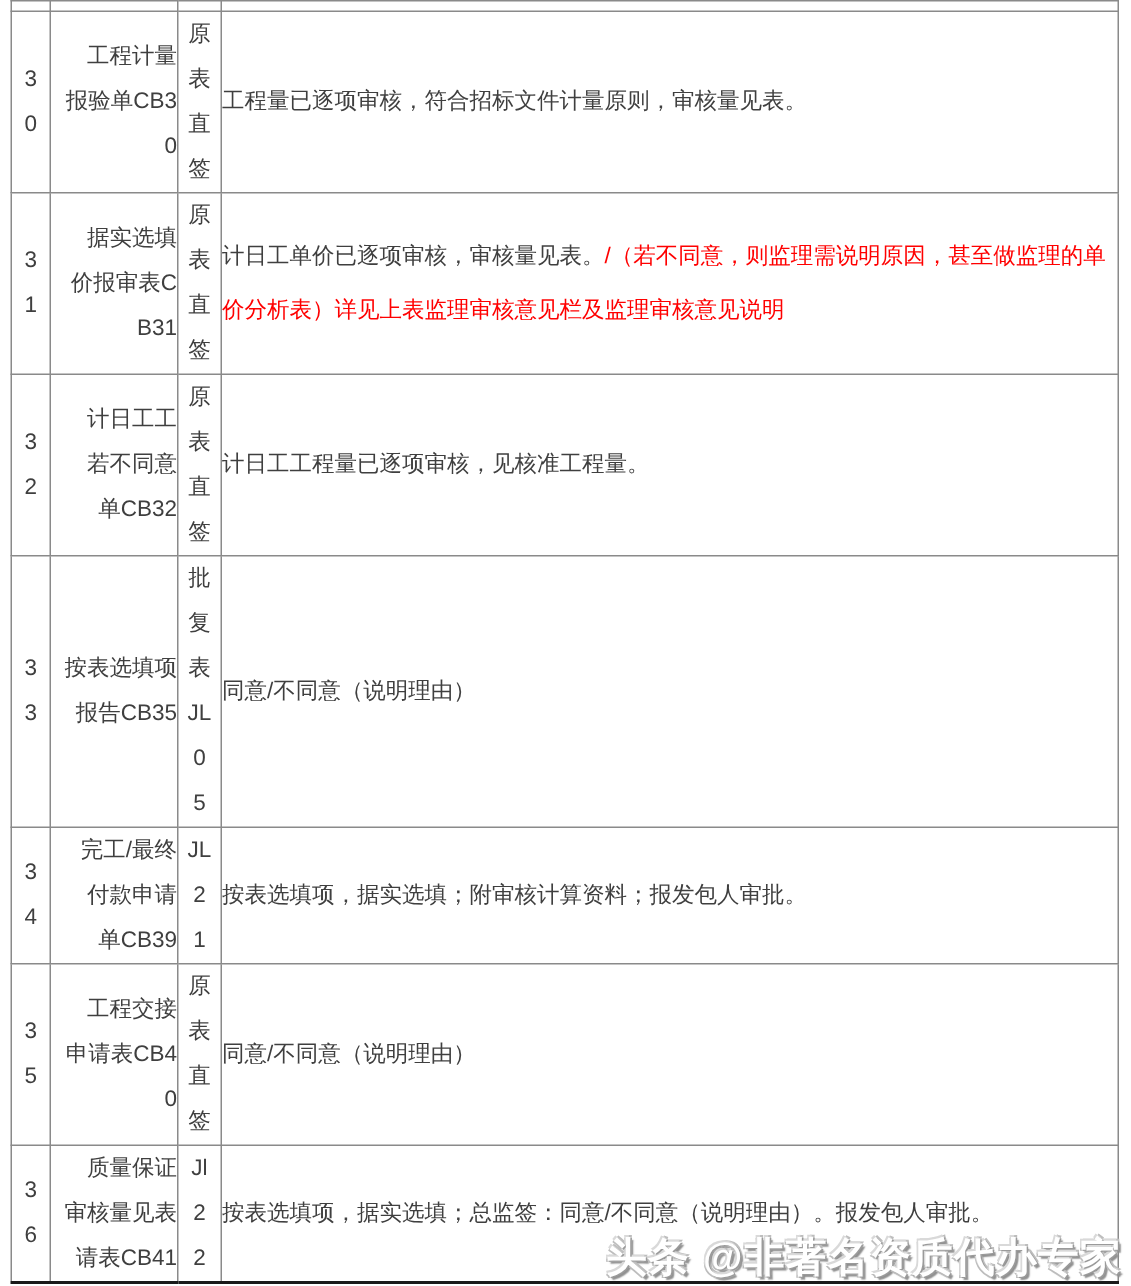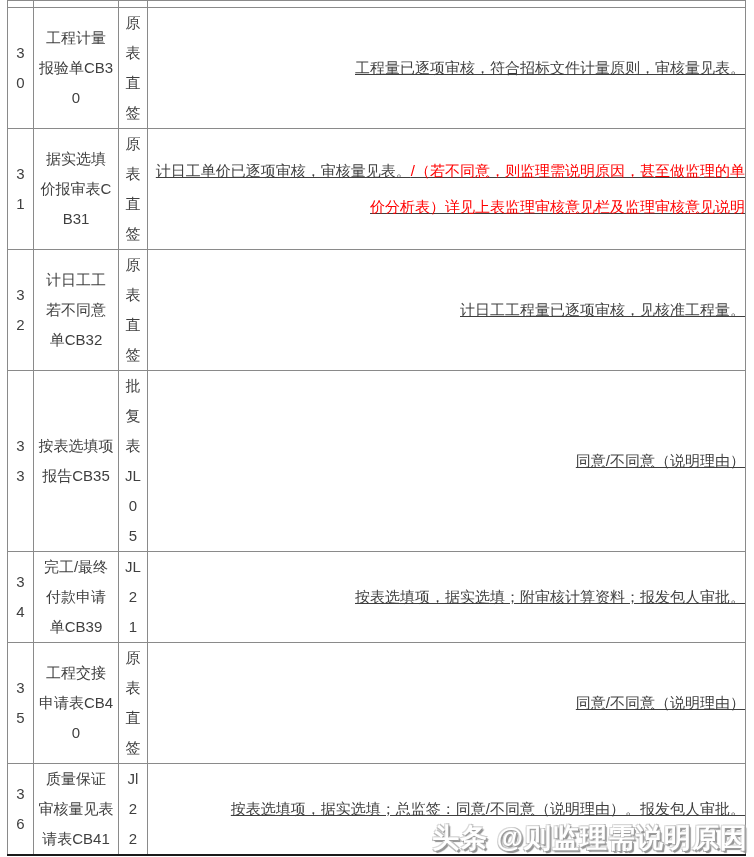--- a/index.html
+++ b/index.html
@@ -16,24 +16,24 @@
   }
   table.doc td{
     border:1px solid var(--border);
     color:var(--text); font-size:15px; vertical-align:middle;
     padding:0; background:#fff;
   }
   tr.partial td{ height:6px; }
   tr.data-row:last-child td{ border-bottom:2px solid var(--bborder); }
   td.c-no, td.c-name, td.c-type{ text-align:center; line-height:30px; }
   td.c-no{ padding:2px 0; }
-  td.c-name{ padding:4px 4px; }
+  td.c-name{ padding:4px 4px;text-align:right; }
   td.c-name div, td.c-no div, td.c-type div{ white-space:nowrap; }
   td.c-type{ padding:2px 0; }
-  td.c-desc{ text-align:right; line-height:36px; padding:6px 12px 6px 9px;text-decoration:underline; }
+  td.c-desc{ text-align:left; line-height:36px; padding:6px 12px 6px 9px; }
   td.c-desc .seg-red{ color:var(--red); }
   .watermark{
     position:absolute; right:6px; bottom:1px;
     font-size:27px; font-weight:bold; letter-spacing:1px; white-space:nowrap;
     color:#ffffff;
     text-shadow: 1px 1px 0 #9a9a9a, -1px -1px 0 #d9d9d9, 1px -1px 0 #bdbdbd,
                  -1px 1px 0 #bdbdbd, 2px 2px 1px #8f8f8f;
   }
 </style>
 </head>
@@ -176,15 +176,15 @@
             <div>Jl</div>
             <div>2</div>
             <div>2</div>
           </td>
           <td class="c-desc"><span class="seg-black">按表选填项，据实选填；总监签：同意/不同意（说明理由）。报发包人审批。</span></td>
         </tr>
       </tbody>
   </table>
 
   <div class="watermark">
-    <span>头条 @则监理需说明原因</span>
+    <span>头条 @非著名资质代办专家</span>
   </div>
 </div>
 
 </body></html>

